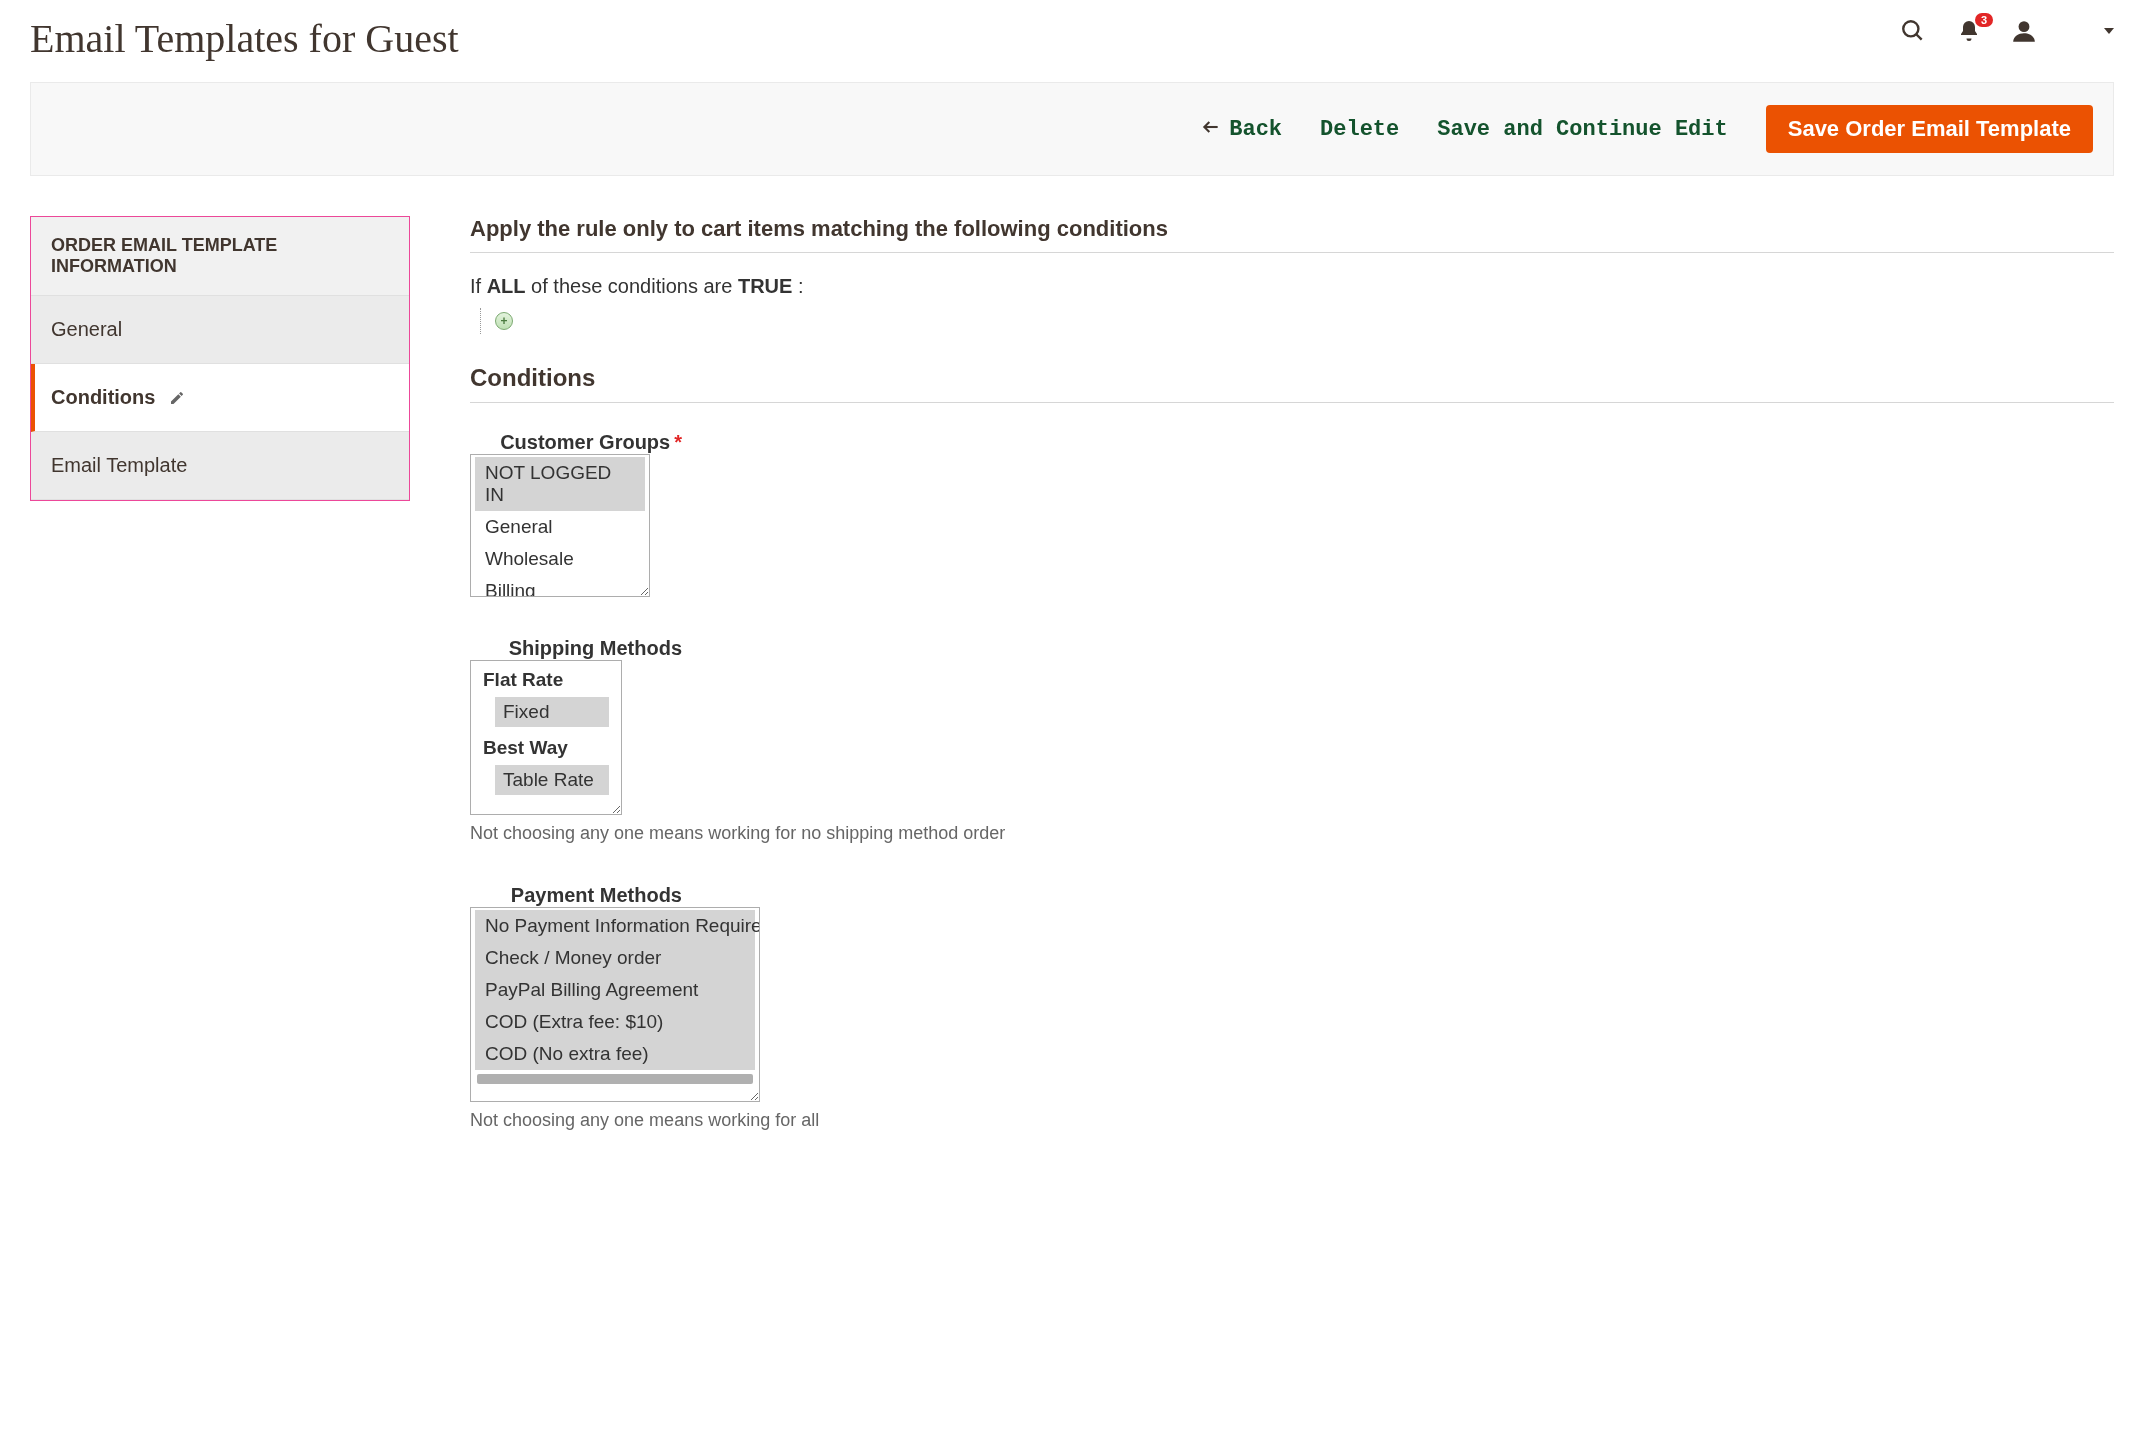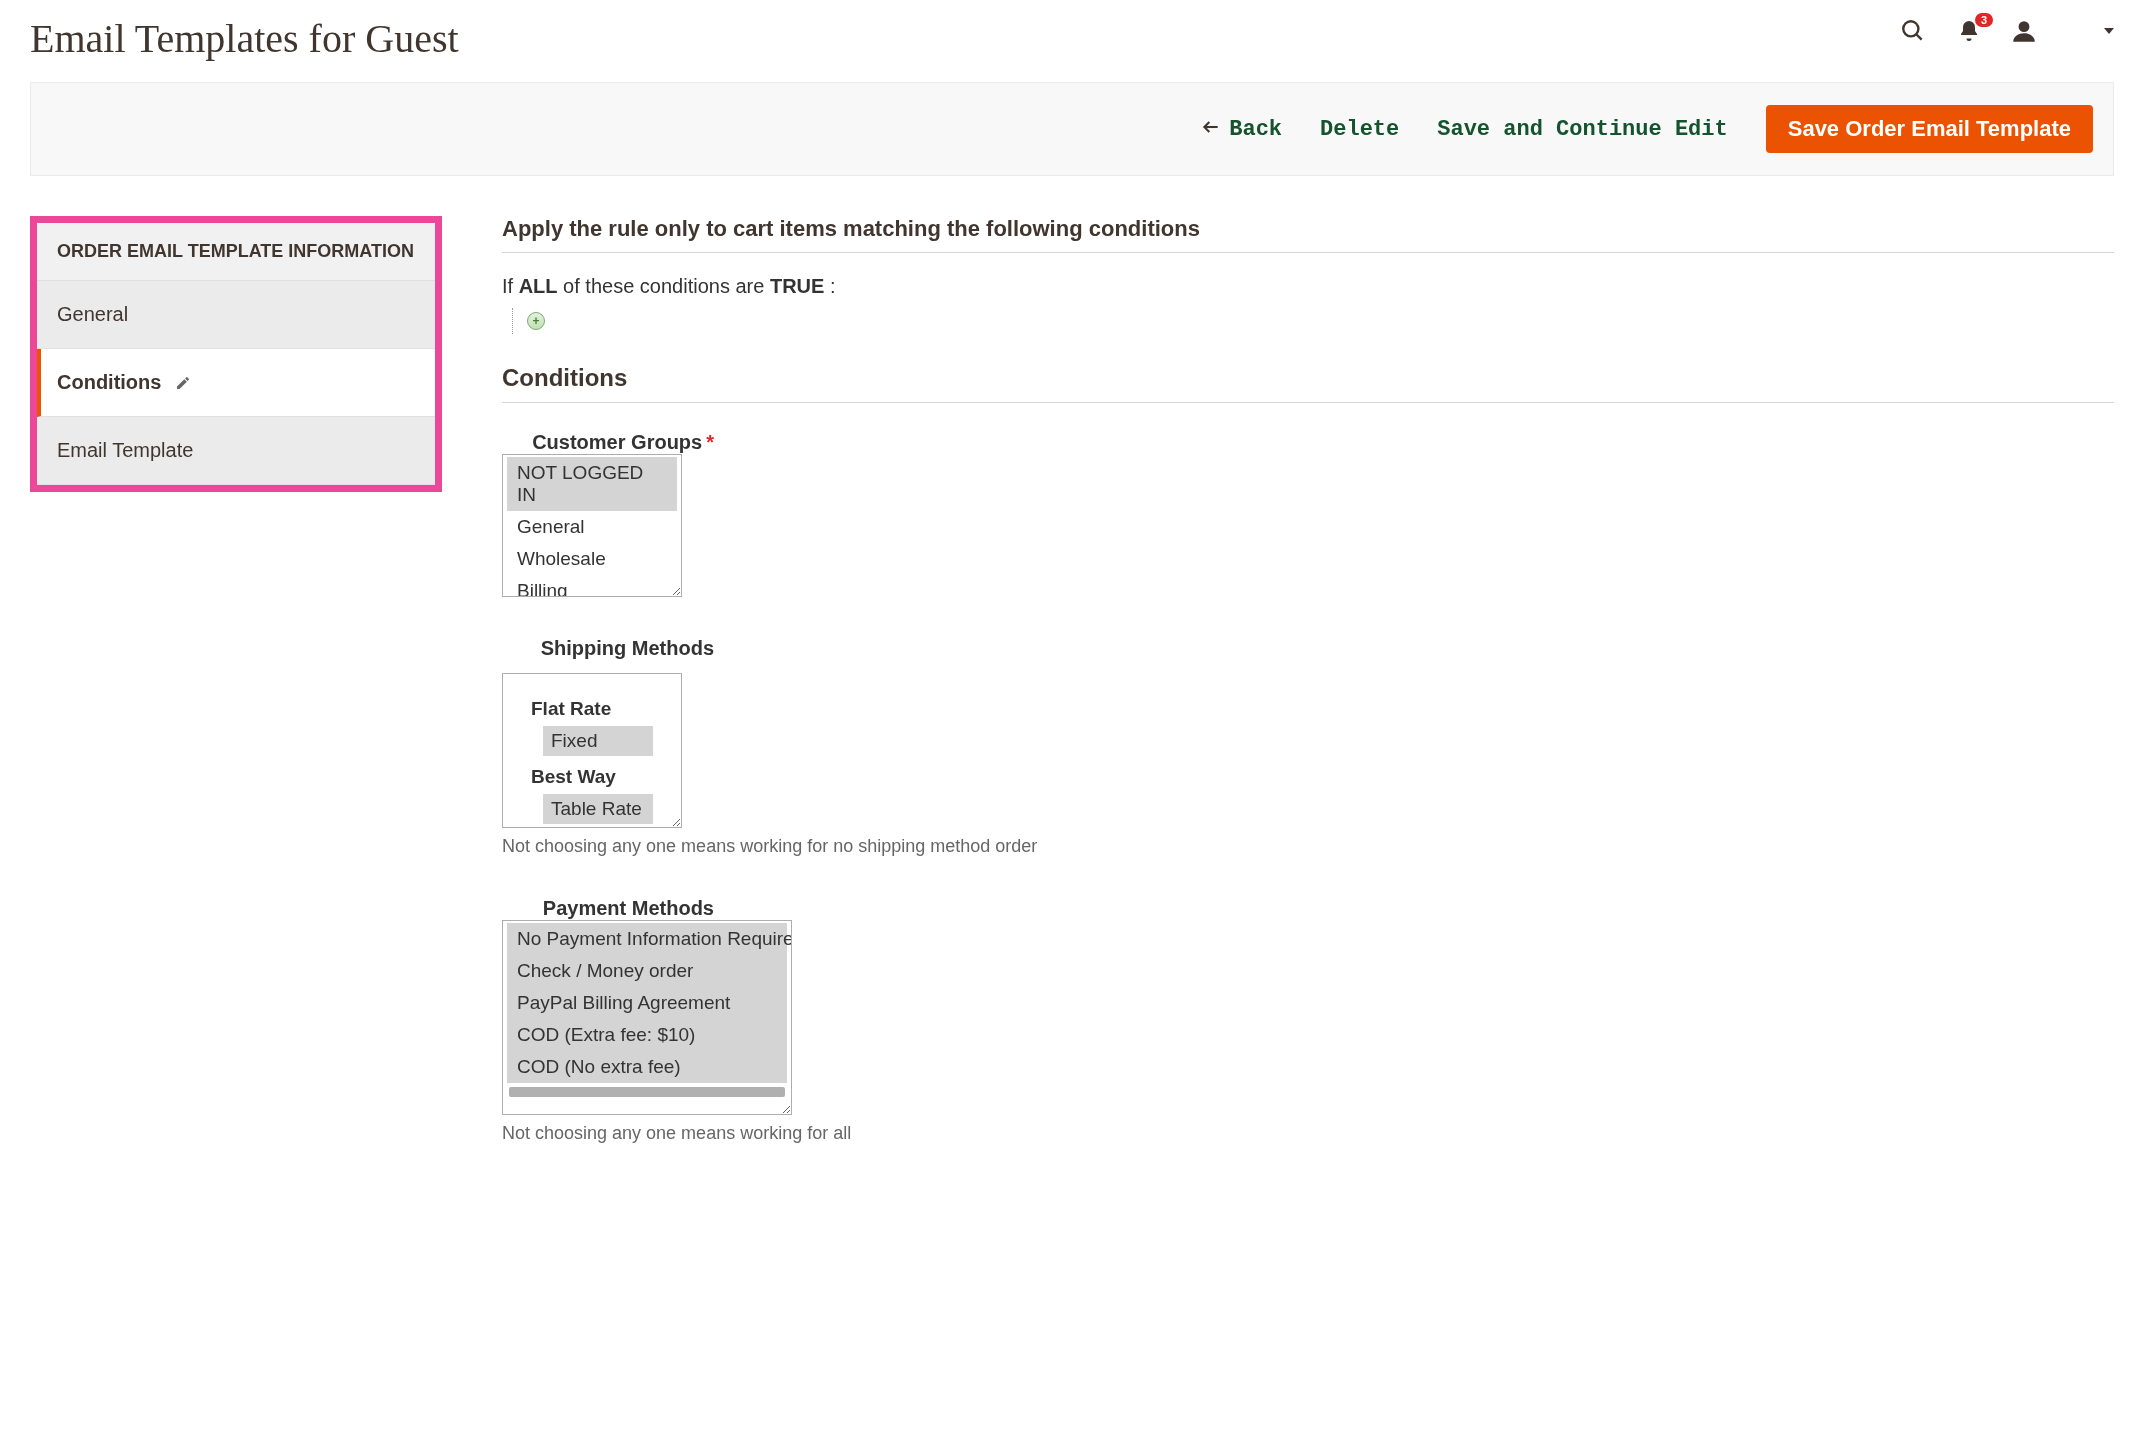--- a/index.html
+++ b/index.html
@@ -8,39 +8,39 @@
 .header { display: flex; align-items: flex-start; justify-content: space-between; padding: 15px 0 20px 0; }
 .page-title { font-size: 40px; font-weight: 400; color: #41362f; font-family: Liberation Serif, serif; }
 .header-icons { display: flex; align-items: center; gap: 28px; padding-top: 2px; }
 .icon-btn { width: 28px; height: 28px; display: flex; align-items: center; justify-content: center; cursor: pointer; position: relative; }
 .badge { position: absolute; top: -4px; right: -10px; background: #e22626; color: #fff; font-size: 11px; border-radius: 10px; padding: 1px 6px; font-weight: bold; }
 .user-dropdown { display: flex; align-items: center; gap: 6px; cursor: pointer;}
 .toolbar { background: #f8f8f8; border: 1px solid #eaeaea; padding: 22px 20px; display: flex; justify-content: flex-end; gap: 38px; align-items: center; margin-bottom: 40px; }
 .toolbar-btn { background: transparent; border: none; font-size: 22px; font-weight: 600; color: #14532d; cursor: pointer; display: flex; align-items: flex-start; gap: 8px; font-family: Liberation Mono, monospace; }
 .toolbar-btn-primary { background: #eb5202; color: #fff; padding: 11px 22px; border-radius: 4px; font-size: 22px; font-weight: 600; border: none; cursor: pointer; font-family: inherit; }
 .main-layout { display: flex; gap: 60px; align-items: flex-start; }
-.sidebar { width: 412px; background: #f1f1f1; border: 7px solid #ec4899; flex-shrink: 0; }
+.sidebar { width: 380px; background: #f1f1f1; border: 1px solid #ec4899; flex-shrink: 0; }
 .sidebar-header { padding: 18px 20px; font-size: 18px; font-weight: 700; color: #41362f; border-bottom: 1px solid #e0e0e0; }
 .tab-item { padding: 22px 20px; font-size: 20px; color: #41362f; border-bottom: 1px solid #e0e0e0; cursor: pointer; background: #ebebeb; display: flex; align-items: center; gap: 14px; }
 .tab-item.active { border-left: 4px solid #eb5202; background: #fff; font-weight: 600; padding-left: 16px; }
 .content { flex: 1; min-width: 0; }
 .section-title { font-size: 22px; font-weight: 700; color: #41362f; border-bottom: 1px solid #d6d6d6; padding-bottom: 10px; margin-bottom: 22px;}
 .rule-line { font-size: 20px; color: #333; margin-bottom: 10px; }
 .rule-line .bold { font-weight: 700; }
 .add-row { margin-left: 10px; border-left: 1px dotted #999; padding: 4px 0 4px 14px; margin-bottom: 30px;}
 .add-circle { width: 18px; height: 18px; border-radius: 50%; background: linear-gradient(#e3f3dd,#bfe0b4); border:1px solid #7ba970; display: inline-flex; align-items: center; justify-content: center; cursor: pointer; color:#4a7a3f; font-size:12px; font-weight:bold; line-height:1;}
 .add-circle::before { content: "+"; }
 .conditions-title { font-size: 24px; font-weight:700; color:#41362f; border-bottom:1px solid #d6d6d6; padding-bottom:10px; margin-bottom:22px;}
 .form-row { display:flex; margin-bottom: 34px; align-items: flex-start; flex-direction: column; }
 .form-label { width: 230px; text-align: right; padding-right: 18px; padding-top:6px; font-size:20px; font-weight:600; color:#333; }
 .required-mark { color:#e22626; margin-left:4px; }
 .multiselect { border:1px solid #adadad; width: 180px; resize: both; overflow: auto; min-height:50px; padding:2px 4px;}
 .multiselect-option { padding: 5px 10px; font-size: 19px; cursor: pointer; }
 .multiselect-option.selected { background: #d4d4d4; }
-.ship-box { border:1px solid #adadad; width: 180px; resize: both; overflow: auto; padding:20px;margin-top:13px;}
+.ship-box { border:1px solid #adadad; width: 152px; resize: both; overflow: auto; padding:4px;}
 .ship-group-label { font-weight:700; font-size:19px; padding: 4px 8px;}
 .ship-option { background:#d4d4d4; margin: 2px 8px 6px 20px; padding:4px 8px; font-size:19px; cursor:pointer;}
 .pay-box { border:1px solid #adadad; width: 290px; resize: both; overflow-x:auto; overflow-y:hidden; padding:2px 4px;}
 .pay-option { background:#d4d4d4; padding:5px 10px; font-size:19px; margin-bottom:0px; white-space:nowrap; cursor:pointer;}
 .hint { font-size: 18px; color: #666; margin-top: 8px; }
 .form-value-col { display:flex; flex-direction:column;}
 .chev-down { width:0; height:0; border-left:5px solid transparent; border-right:5px solid transparent; border-top:6px solid #41362f; display:inline-block; }
 .scroll-shadow { height:10px; background: #b0b0b0; margin:4px 2px 0 2px; border-radius:2px;}
 </style>
 </head>

